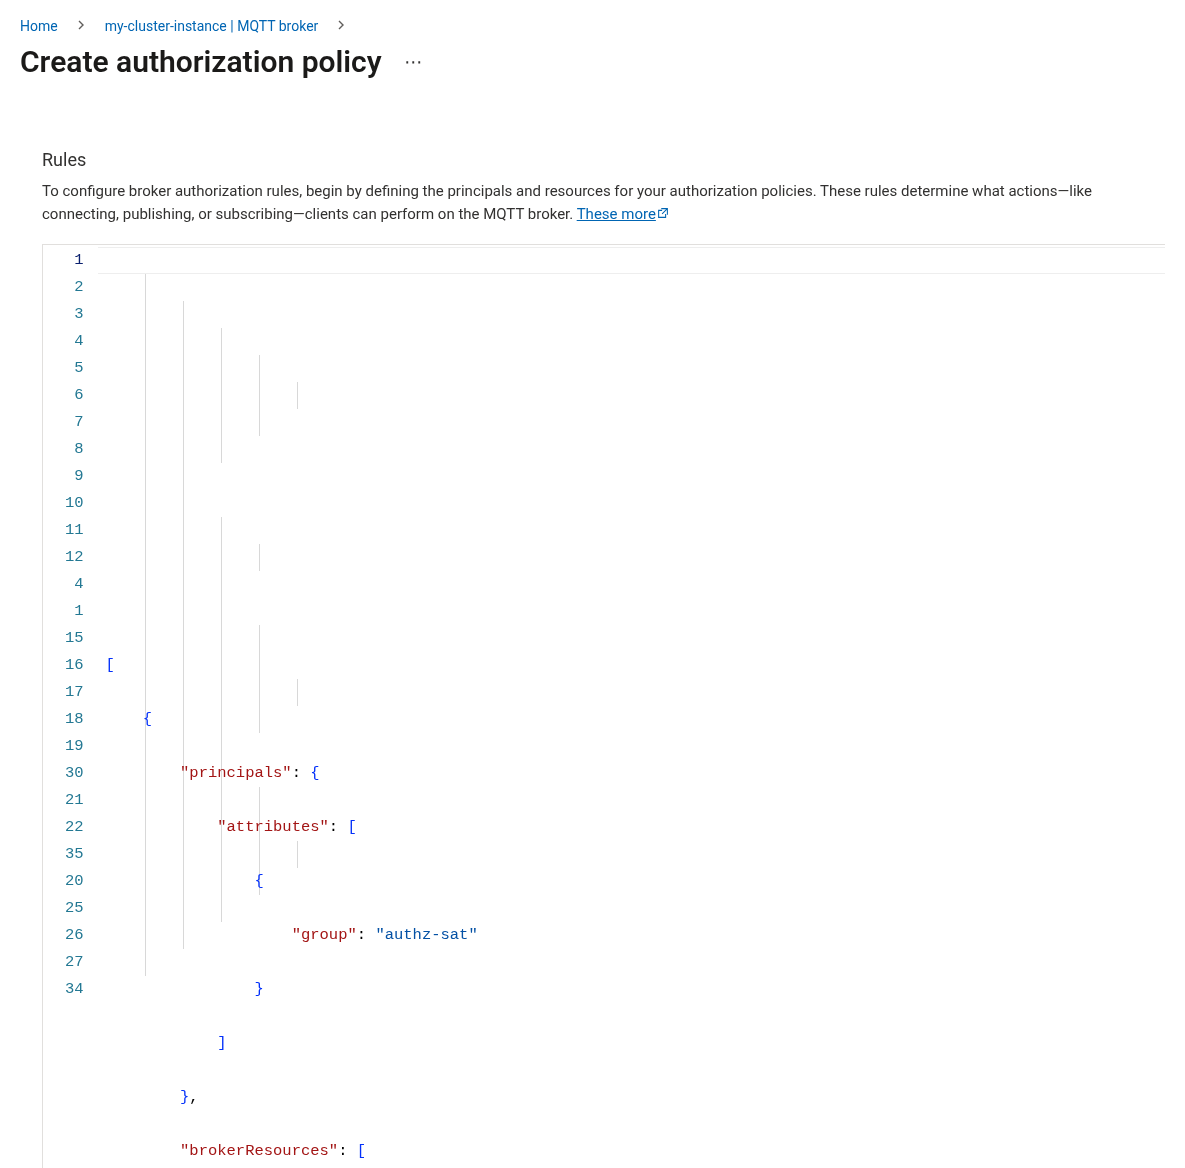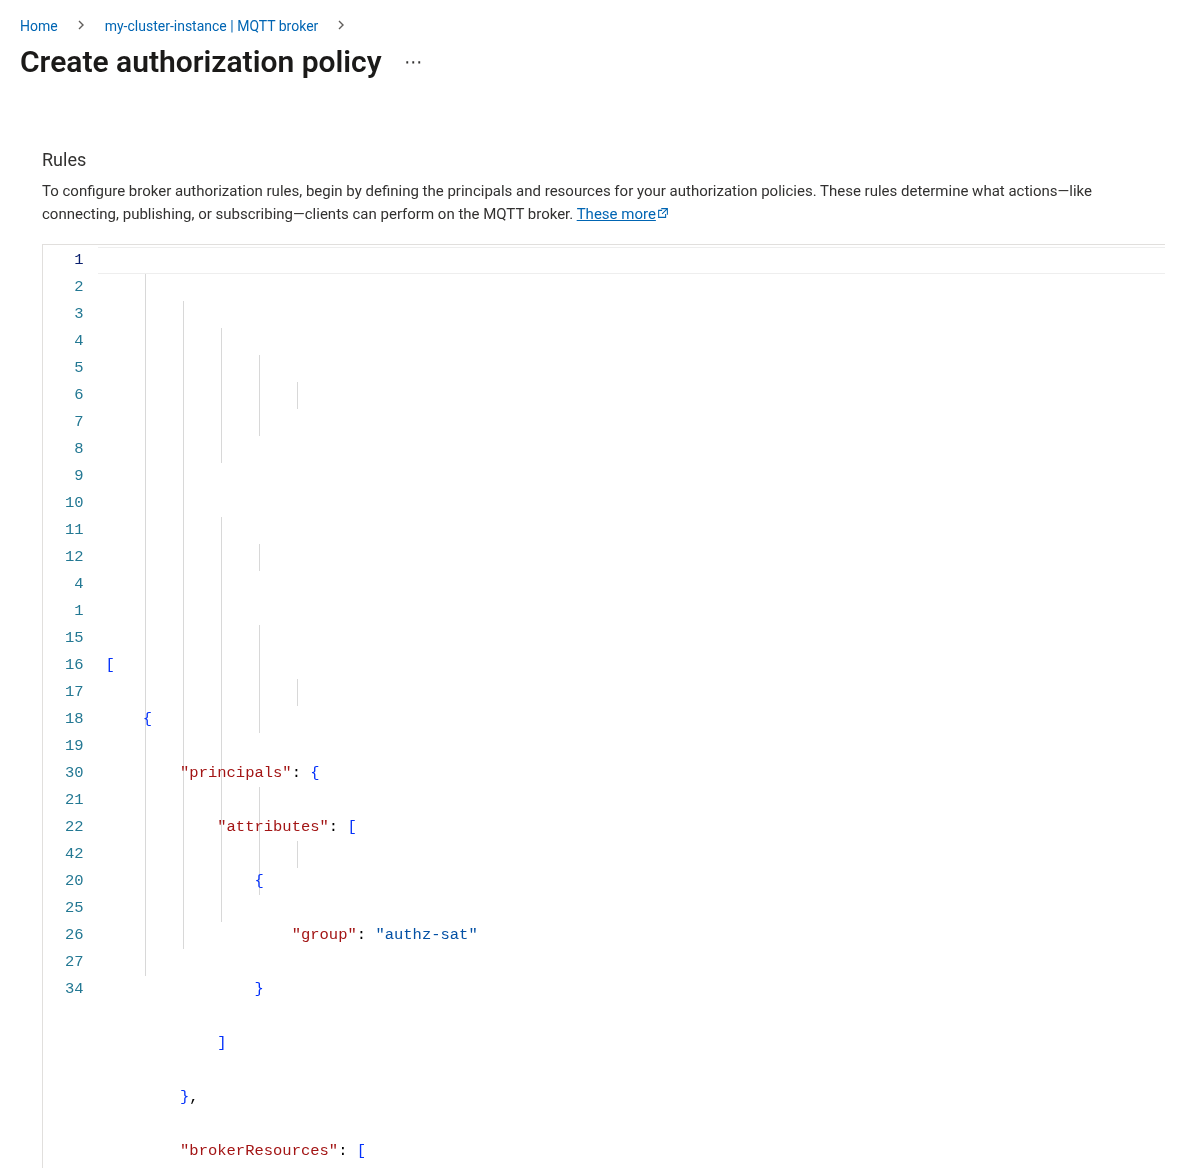--- a/index.html
+++ b/index.html
@@ -165,21 +165,21 @@
       <div>4</div>
       <div>1</div>
       <div>15</div>
       <div>16</div>
       <div>17</div>
       <div>18</div>
       <div>19</div>
     <div>30</div>
       <div>21</div>
       <div>22</div>
-      <div>42</div>
+      <div>35</div>
       <div>20</div>
       <div>25</div>
       <div>26</div>
       <div>27</div>
       <div>34</div>
   </div>
   <div class="code">
     <div class="hl" style="top:2px"></div>
     
     <span class="guide" style="left:47px; top:29px; height:702px;"></span>

